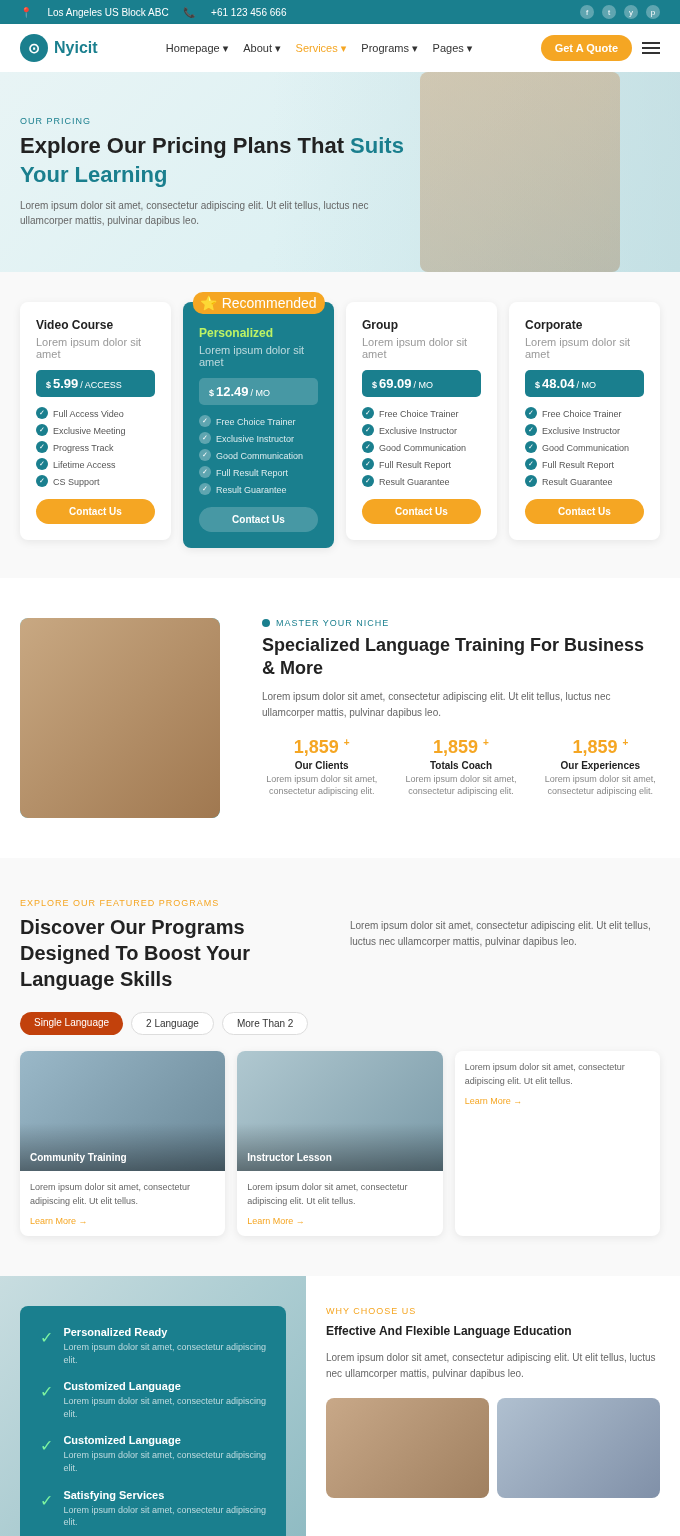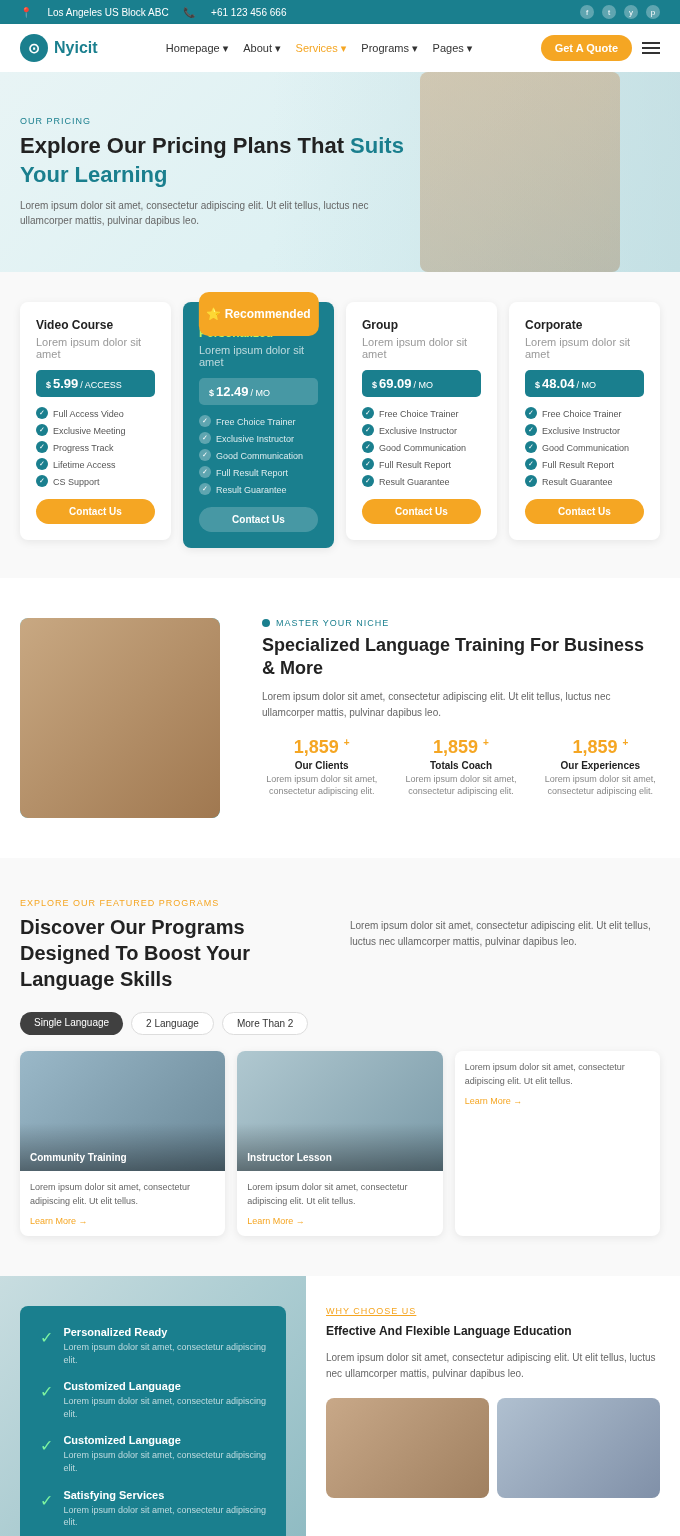--- a/index.html
+++ b/index.html
@@ -29,21 +29,21 @@
     .hero-label { font-size: 9px; color: #1a7f8e; text-transform: uppercase; letter-spacing: 1px; margin-bottom: 6px; }
     .hero-title { font-size: 22px; font-weight: 700; color: #222; line-height: 1.3; }
     .hero-title .highlight { color: #1a7f8e; }
     .hero-desc { font-size: 10px; color: #666; margin-top: 8px; line-height: 1.5; }
 
     
     .pricing-section { padding: 30px 20px; background: #f9f9f9; }
     .pricing-cards { display: flex; gap: 12px; justify-content: center; align-items: flex-start; }
     .pricing-card { background: #fff; border-radius: 8px; padding: 16px; flex: 1; box-shadow: 0 2px 8px rgba(0,0,0,0.08); position: relative; }
     .pricing-card.featured { background: #1a7f8e; color: #fff; padding-top: 24px; }
-    .recommended-badge { position: absolute; top: -10px; left: 50%; transform: translateX(-50%); background: #f5a623; color: #fff; font-size: 12px; padding: 15px 8px; border-radius: 10px; white-space: nowrap; font-weight: bold; }
+    .recommended-badge { position: absolute; top: -10px; left: 50%; transform: translateX(-50%); background: #f5a623; color: #fff; font-size: 14px; padding: 3px 8px; border-radius: 10px; white-space: nowrap; }
     .card-title { font-size: 12px; font-weight: 700; color: #222; margin-bottom: 4px; }
     .featured .card-title { color: #bef264; }
     .card-desc { font-size: 11px; color: #999; margin-bottom: 10px; }
     .featured .card-desc { color: rgba(255,255,255,0.7); }
     .price-badge { background: #1a7f8e; color: #fff; border-radius: 5px; padding: 6px 10px; font-size: 13px; font-weight: 700; margin-bottom: 10px; display: flex; align-items: baseline; gap: 2px; }
     .featured .price-badge { background: rgba(255,255,255,0.2); }
     .price-currency { font-size: 9px; }
     .price-period { font-size: 9px; font-weight: 400; }
     .feature-list { list-style: none; margin-bottom: 12px; }
     .feature-list li { font-size: 9px; color: #555; display: flex; align-items: flex-end; gap: 5px; margin-bottom: 5px; }
@@ -71,41 +71,41 @@
 
     
     .programs-section { padding: 40px 20px; background: #f9f9f9; }
     .programs-header { display: flex; gap: 20px; margin-bottom: 20px; }
     .programs-header-left { flex: 1; }
     .programs-label { font-size: 9px; color: #f5a623; text-transform: uppercase; letter-spacing: 1px; margin-bottom: 6px; }
     .programs-title { font-size: 20px; font-weight: 700; color: #222; line-height: 1.3; }
     .programs-header-right { flex: 1; font-size: 10px; color: #666; line-height: 1.6; padding-top: 20px; }
     .programs-tabs { display: flex; gap: 8px; margin-bottom: 16px; }
     .tab { padding: 5px 14px; border-radius: 15px; font-size: 10px; cursor: pointer; }
-    .tab.active { background: #404040; color: #fff; }
+    .tab.active { background: #c2410c; color: #fff; }
     .tab.inactive { background: #fff; color: #333; border: 1px solid #ddd; }
     .program-cards { display: flex; gap: 12px; }
     .program-card { flex: 1; border-radius: 8px; overflow: hidden; box-shadow: 0 2px 8px rgba(0,0,0,0.08); background: #fff; }
     .program-card-img { width: 100%; height: 120px; background: linear-gradient(135deg, #a0c8d0, #6aa8b5); position: relative; }
     .program-card-img-overlay { position: absolute; bottom: 0; left: 0; right: 0; height: 40%; background: linear-gradient(to top, rgba(0,0,0,0.4), transparent); }
     .program-card-img-title { position: absolute; bottom: 8px; left: 10px; color: #fff; font-size: 10px; font-weight: 700; }
     .program-card-body { padding: 10px; }
     .program-card-desc { font-size: 9px; color: #666; line-height: 1.5; margin-bottom: 8px; }
     .learn-more { font-size: 9px; color: #f5a623; cursor: pointer; display: flex; align-items: center; gap: 3px; }
 
     
     .why-section { display: flex; background: #fff; }
     .why-left { width: 45%; background: linear-gradient(135deg, #c8d8da 0%, #8ab8c0 100%); padding: 30px 20px; position: relative; }
     .why-left-inner { background: #1a7f8e; border-radius: 8px; padding: 20px; }
     .why-feature { display: flex; gap: 10px; margin-bottom: 14px; }
     .why-feature-inner { }
     .why-feature-title { font-size: 11px; font-weight: 700; color: #fff; margin-bottom: 3px; }
     .why-feature-desc { font-size: 9px; color: rgba(255,255,255,0.7); line-height: 1.4; }
     .why-right { flex: 1; padding: 30px 20px; }
-    .why-label { font-size: 9px; color: #f5a623; text-transform: uppercase; letter-spacing: 1px; margin-bottom: 8px; text-decoration: underline; }
+    .why-label { font-size: 9px; color: #f5a623; text-transform: uppercase; letter-spacing: 1px; margin-bottom: 8px; }
     .why-title { font-size: 12px; font-weight: 700; color: #222; line-height: 1.3; margin-bottom: 10px; }
     .why-desc { font-size: 10px; color: #666; line-height: 1.6; margin-bottom: 16px; }
     .why-images { display: flex; gap: 8px; }
     .why-img { flex: 1; height: 100px; border-radius: 8px; background: linear-gradient(135deg, #c8b090, #a08060); }
     .why-img:last-child { background: linear-gradient(135deg, #c0c8d0, #8090a0); }
   </style>
 </head>
 <body>
 
 <div class="top-bar">

